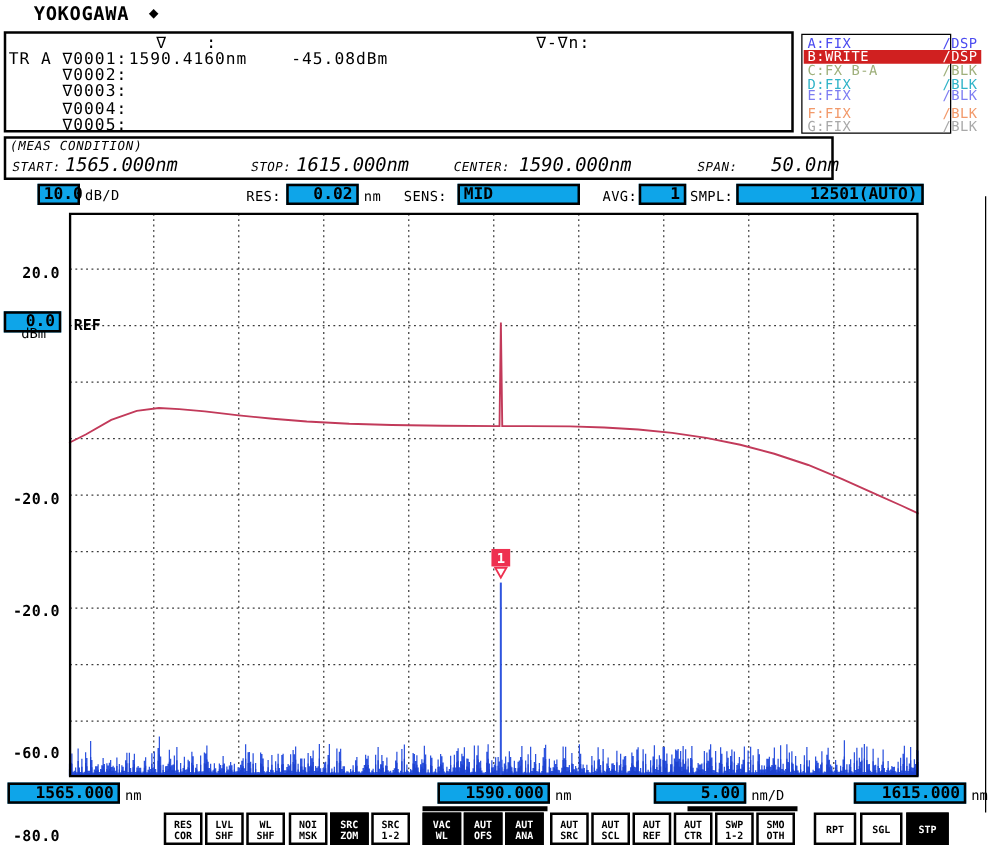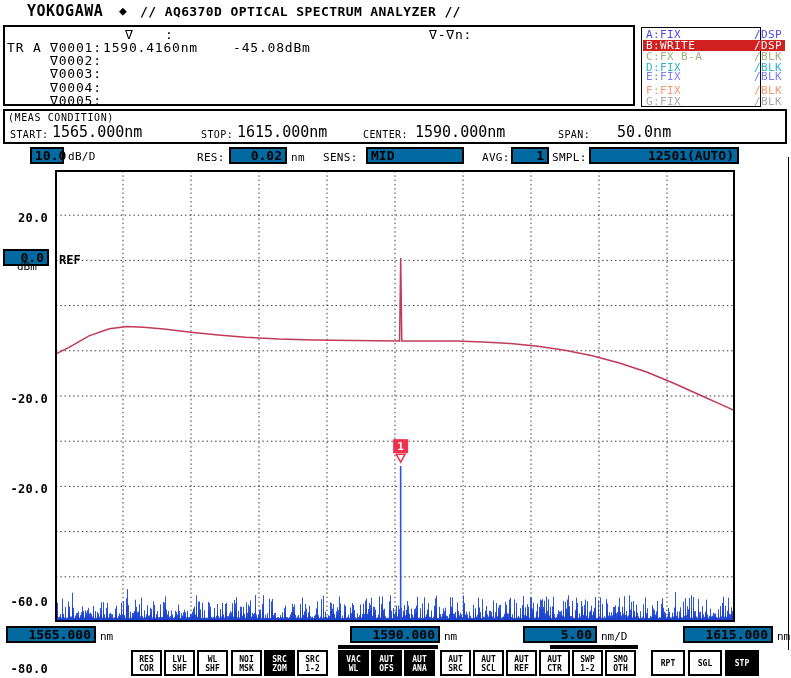--- a/index.html
+++ b/index.html
@@ -22,27 +22,27 @@
   .mrow span { position:absolute; top:0; white-space:pre; }
   .mr-trace { left:0;text-align:right; } .mr-id { left:43px; } .mr-wl { left:96px; } .mr-lvl { left:226px; }
 
   
   .legend-box { position:absolute; left:641px; top:27px; width:120px; height:80px; border:1px solid #000; font-size:11px; letter-spacing:0.4px; }
   .lrow { position:absolute; left:1px; width:142px; height:11px; line-height:11px; }
   .lrow .lname { position:absolute; left:3px; }
   .lrow .lmode { position:absolute; right:3px; }
 
   
-  .meas-box { position:absolute; left:3px; top:109px; width:784px; height:35px; border:2px solid #000; }
+  .meas-box { position:absolute; left:3px; top:109px; width:664px; height:35px; border:2px solid #000;font-style:italic; }
   .meas-title { position:absolute; left:3px; top:1px; font-size:10px; letter-spacing:0.6px; }
   .meas-lab { position:absolute; top:18px; font-size:10px; letter-spacing:0.4px; }
   .meas-val { position:absolute; top:12px; font-size:15px; letter-spacing:0px; }
 
   
-  .vbox { position:absolute; border:2px solid #000; height:17px; font-size:13px; font-weight:bold; line-height:13px; text-align:right; padding:0 3px; letter-spacing:0px; background:#0369a1; }
+  .vbox { position:absolute; border:2px solid #000; height:17px; font-size:13px; font-weight:bold; line-height:13px; text-align:right; padding:0 3px; letter-spacing:0px; background:#0ea5e9; }
   .slab { position:absolute; font-size:11px; letter-spacing:0.3px; }
 
   
   .ylab { position:absolute; left:4px; width:44px; text-align:right; font-size:12px; font-weight:bold; letter-spacing:0.3px;margin-top:48px; }
   .unit-lab { position:absolute; font-size:11px; }
 
   
   .plot-wrap { position:absolute; left:55px; top:170px; width:680px; height:452px; }
   .edge-line { position:absolute; left:788px; top:157px; width:1px; height:493px; background:#000; }
 
@@ -52,21 +52,20 @@
   .tbtn.active { background:#000; color:#fff; }
   .tbtn.single { line-height:18px; width:34px; }
   .tbar { position:absolute; top:645px; height:4px; background:#000; }
 </style>
 </head>
 <body>
 
 <div class="hdr">
   <span class="brand">YOKOGAWA</span>
   <span class="logo-mark">◆</span>
-  <span class="hdr-title">// AQ6370D OPTICAL SPECTRUM ANALYZER //</span>
 </div>
 
 <div class="marker-box">
   <span class="mline1-nabla">∇</span>
   <span class="mline1-colon">:</span>
   <span class="mline1-vn">∇-∇n:</span>
   <div id="marker-rows">
       <div class="mrow" style="top: 13px;">
         <span class="mr-trace">TR A</span>
         <span class="mr-id">∇0001:</span>

